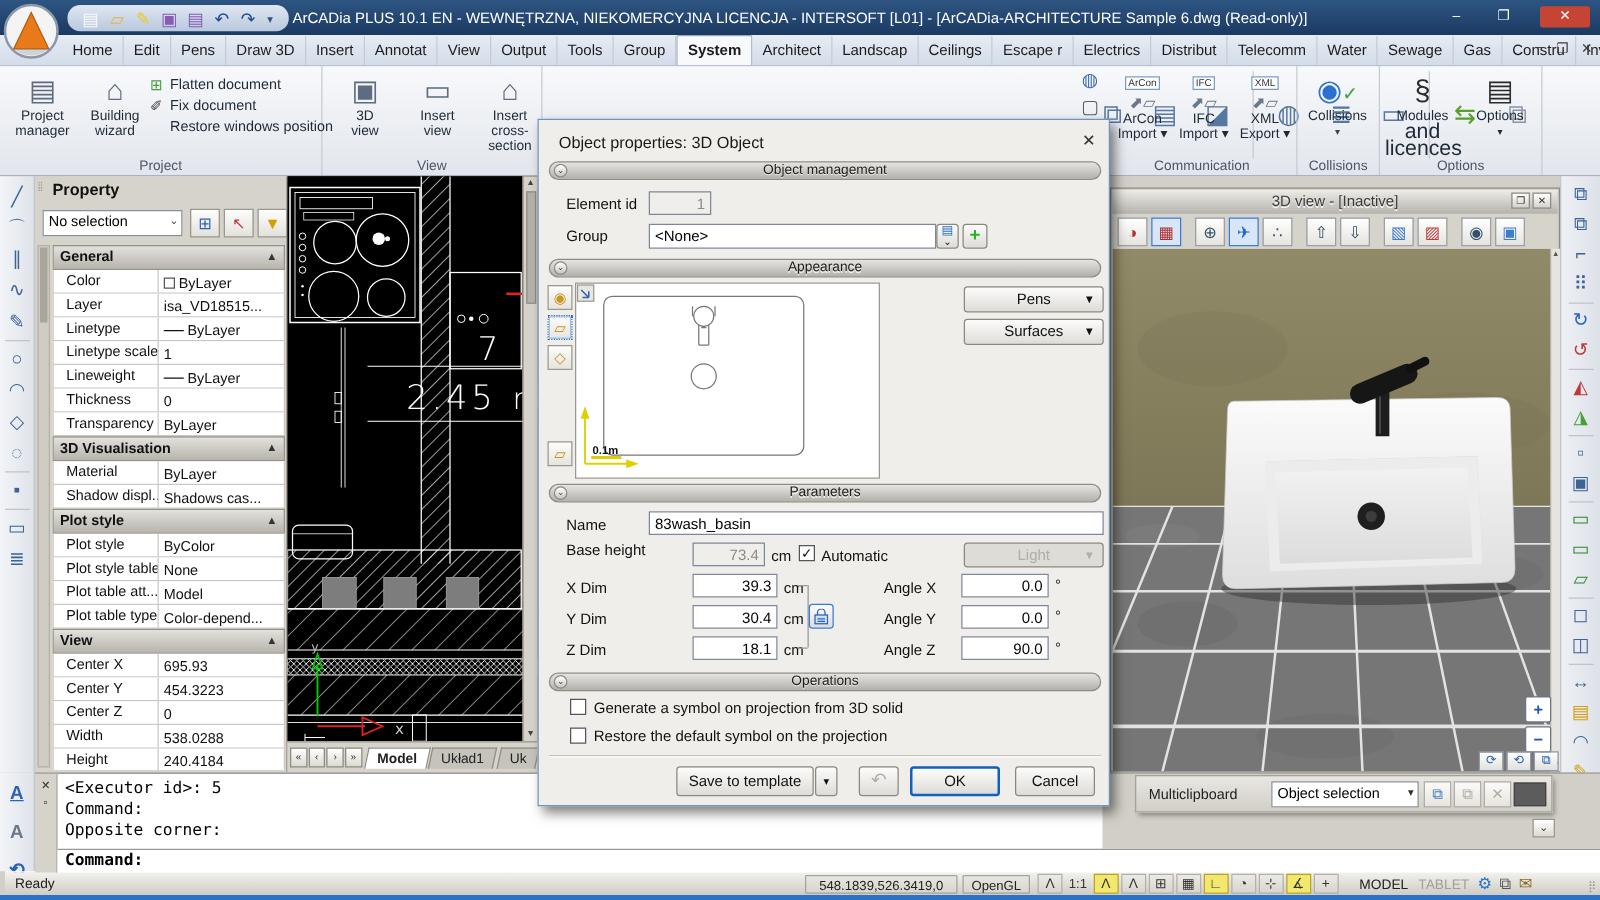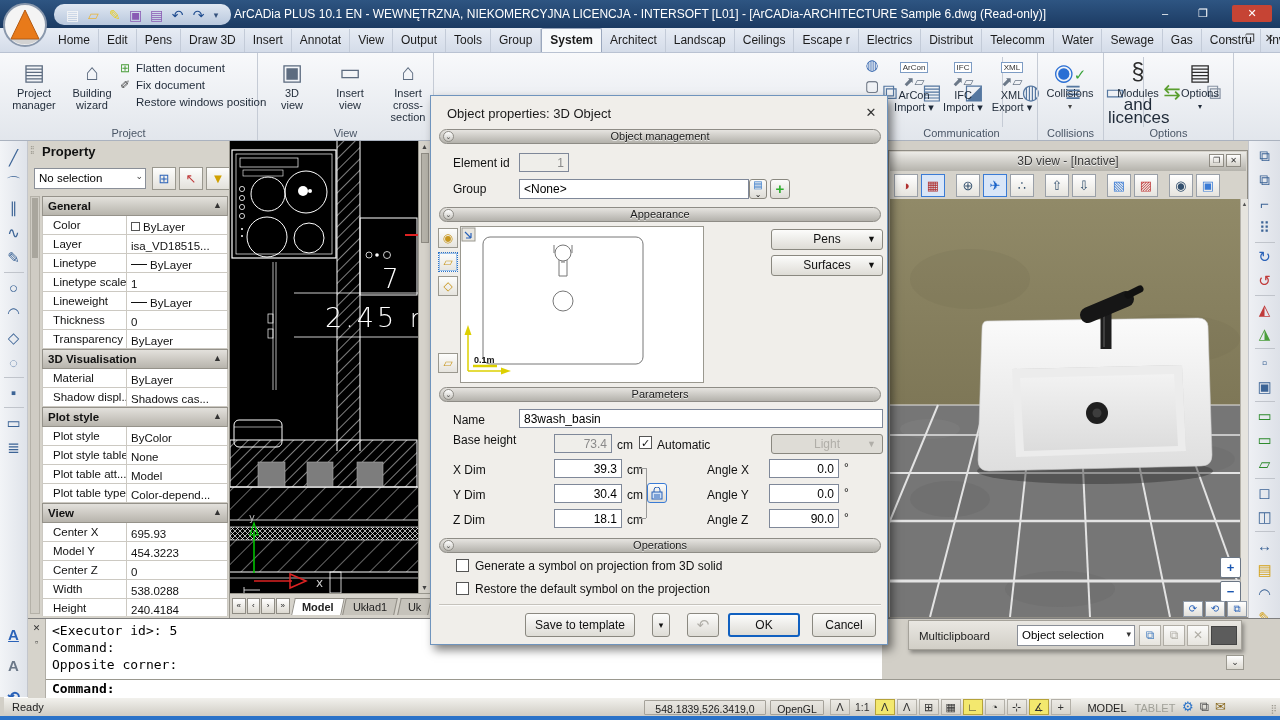--- a/index.html
+++ b/index.html
@@ -413,21 +413,21 @@
           <span>View</span>
           <span class="up">▲</span>
         </div>
         <div class="pgr">
           <div class="pgl">Center X</div>
           <div class="pgv">
             <span>695.93</span>
           </div>
         </div>
         <div class="pgr">
-          <div class="pgl">Model Y</div>
+          <div class="pgl">Center Y</div>
           <div class="pgv">
             <span>454.3223</span>
           </div>
         </div>
         <div class="pgr">
           <div class="pgl">Center Z</div>
           <div class="pgv">
             <span>0</span>
           </div>
         </div>
@@ -820,20 +820,20 @@
       <span class="chev">⌄</span>
       <span>Operations</span>
     </div>
     <div class="cb" style="left:25px;top:463px"></div>
     <div class="dlbl" style="left:44px;top:463px">Generate a symbol on projection from 3D solid</div>
     <div class="cb" style="left:25px;top:486px"></div>
     <div class="dlbl" style="left:44px;top:486px">Restore the default symbol on the projection</div>
 
     <div style="position:absolute;left:8px;top:508px;width:442px;border-top:1px solid #c5c2bc;border-bottom:1px solid #fbfbfa"></div>
 
-    <div class="dbtn" style="left:94px;top:517px;width:110px;height:24px;line-height:22px">Save to template</div>
+    <div class="dbtn" style="left:110px;top:517px;width:110px;height:24px;line-height:22px">Save to template</div>
     <div class="dbtn" style="left:221px;top:517px;width:18px;height:24px;line-height:22px;font-size:9px">▾</div>
     <div class="dbtn dis" style="left:256px;top:517px;width:32px;height:24px;line-height:22px;font-size:15px">↶</div>
     <div class="dbtn focus" style="left:297px;top:517px;width:72px;height:24px;line-height:20px">OK</div>
     <div class="dbtn" style="left:381px;top:517px;width:64px;height:24px;line-height:22px">Cancel</div>
   </div>
 
 </div>
 
 </body></html>

